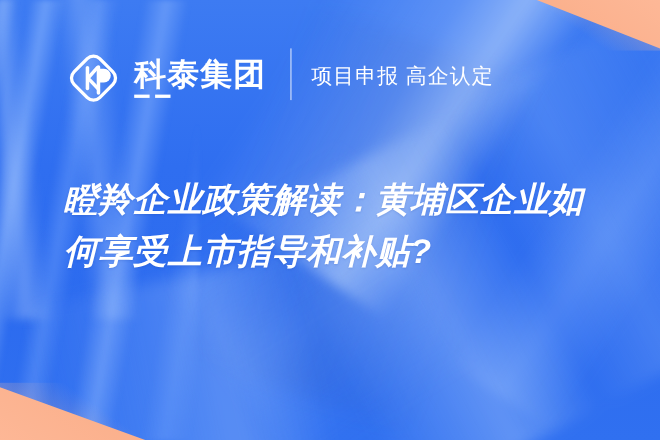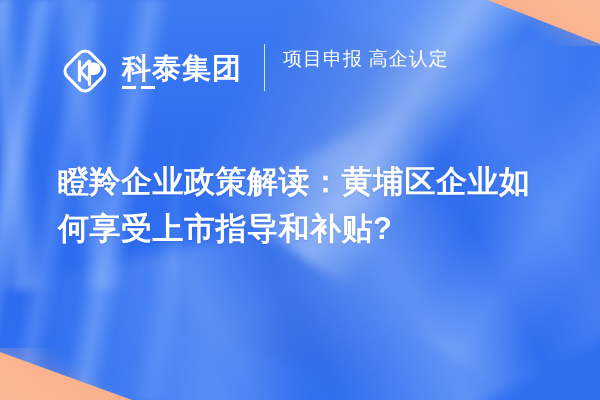--- a/index.html
+++ b/index.html
@@ -236,36 +236,37 @@
     white-space: nowrap;
     font-weight: 400;
   }
   .tagline-sub {
     font-family: "Liberation Serif", "DejaVu Serif", serif;
     font-size: 19px;
     line-height: 22px;
     color: #ffffff;
     letter-spacing: 1px;
     white-space: nowrap;
-    margin-top: 4px;
+    margin-top: 15px;
     font-weight: 400;
   }
 
   
   .headline {
     position: absolute;
     left: 58px;
     top: 158px;
     width: 492px;
     color: #ffffff;
     font-size: 31px;
     line-height: 47px;
     font-weight: 700;
     letter-spacing: 0.5px;
     text-shadow: 0 1px 2px rgba(20,55,150,0.18);
+    font-style: italic;
   }
 </style>
 </head>
 <body>
 
 <div id="banner">
 
   <div class="bg-base"></div>
   <div class="bg-folds-left"></div>
   <div class="bg-folds-left2"></div>

